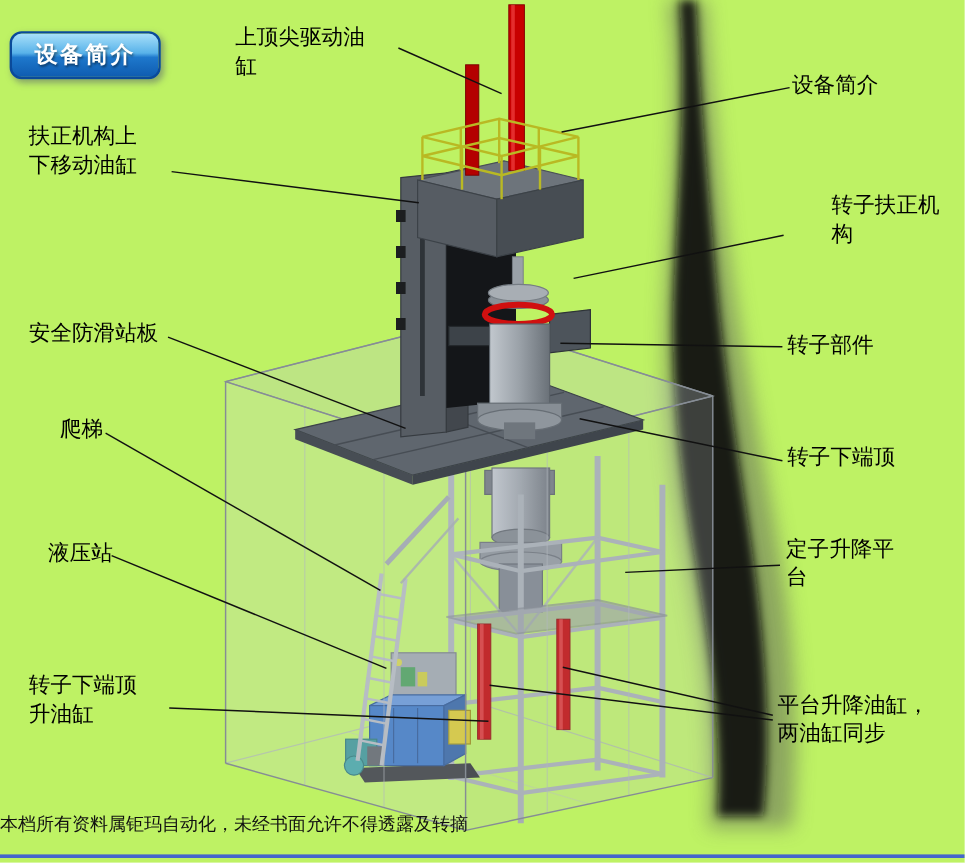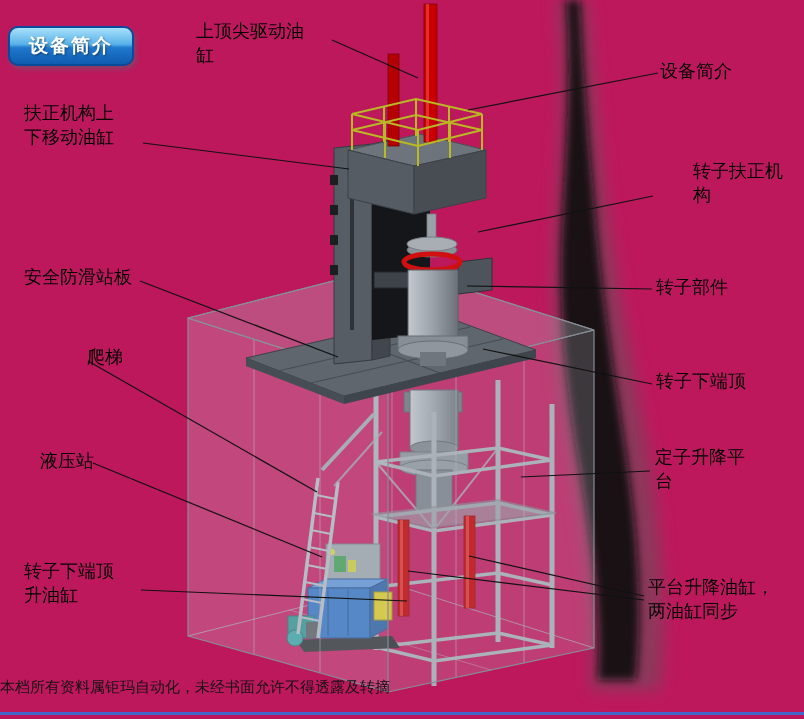--- a/index.html
+++ b/index.html
@@ -1,17 +1,17 @@
 <!DOCTYPE html>
 <html><head>
 <meta charset="utf-8">
 <style>
   *{margin:0;padding:0;box-sizing:border-box}
   html,body{width:804px;height:719px;background:#fff;font-family:"Liberation Sans",sans-serif}
-  #canvas{position:relative;width:804px;height:719px;background:#be185d;overflow:hidden}
+  #canvas{position:relative;width:804px;height:719px;background:#bef264;overflow:hidden}
   #machine{position:absolute;left:0;top:0;z-index:1}
   .callout{position:absolute;font-family:"Liberation Serif",serif;font-size:18px;line-height:1.32;
            color:#000;white-space:pre-line;z-index:5}
   #badge{position:absolute;left:8px;top:26px;width:126px;height:40px;border-radius:10px;
          border:2px solid #0a4a9a;
          background:linear-gradient(180deg,#a8e0fa 0%,#58b2e9 45%,#1e78cc 55%,#0f5cb0 100%);
          color:#fff;font-weight:bold;font-size:19px;letter-spacing:2px;
          display:flex;align-items:center;justify-content:center;
          text-shadow:1px 1px 2px rgba(0,0,0,.45);box-shadow:2px 3px 5px rgba(90,100,110,.55);z-index:6}
   #footer{position:absolute;left:0;top:678px;width:100%;
@@ -225,21 +225,21 @@
 
   <div class="callout" style="left:196px;top:20px;">上顶尖驱动油
 缸</div>
   <div class="callout" style="left:660px;top:60px;">设备简介</div>
   <div class="callout" style="left:24px;top:102px;">扶正机构上
 下移动油缸</div>
   <div class="callout" style="left:693px;top:160px;">转子扶正机
 构</div>
   <div class="callout" style="left:24px;top:266px;">安全防滑站板</div>
   <div class="callout" style="left:656px;top:276px;">转子部件</div>
-  <div class="callout" style="left:50px;top:346px;margin-left:37px;">爬梯</div>
+  <div class="callout" style="left:50px;top:346px;">爬梯</div>
   <div class="callout" style="left:656px;top:370px;">转子下端顶</div>
   <div class="callout" style="left:40px;top:450px;">液压站</div>
   <div class="callout" style="left:655px;top:446px;">定子升降平
 台</div>
   <div class="callout" style="left:648px;top:576px;">平台升降油缸，
 两油缸同步</div>
   <div class="callout" style="left:24px;top:560px;">转子下端顶
 升油缸</div>
 
   <div id="footer">本档所有资料属钜玛自动化，未经书面允许不得透露及转摘</div>

